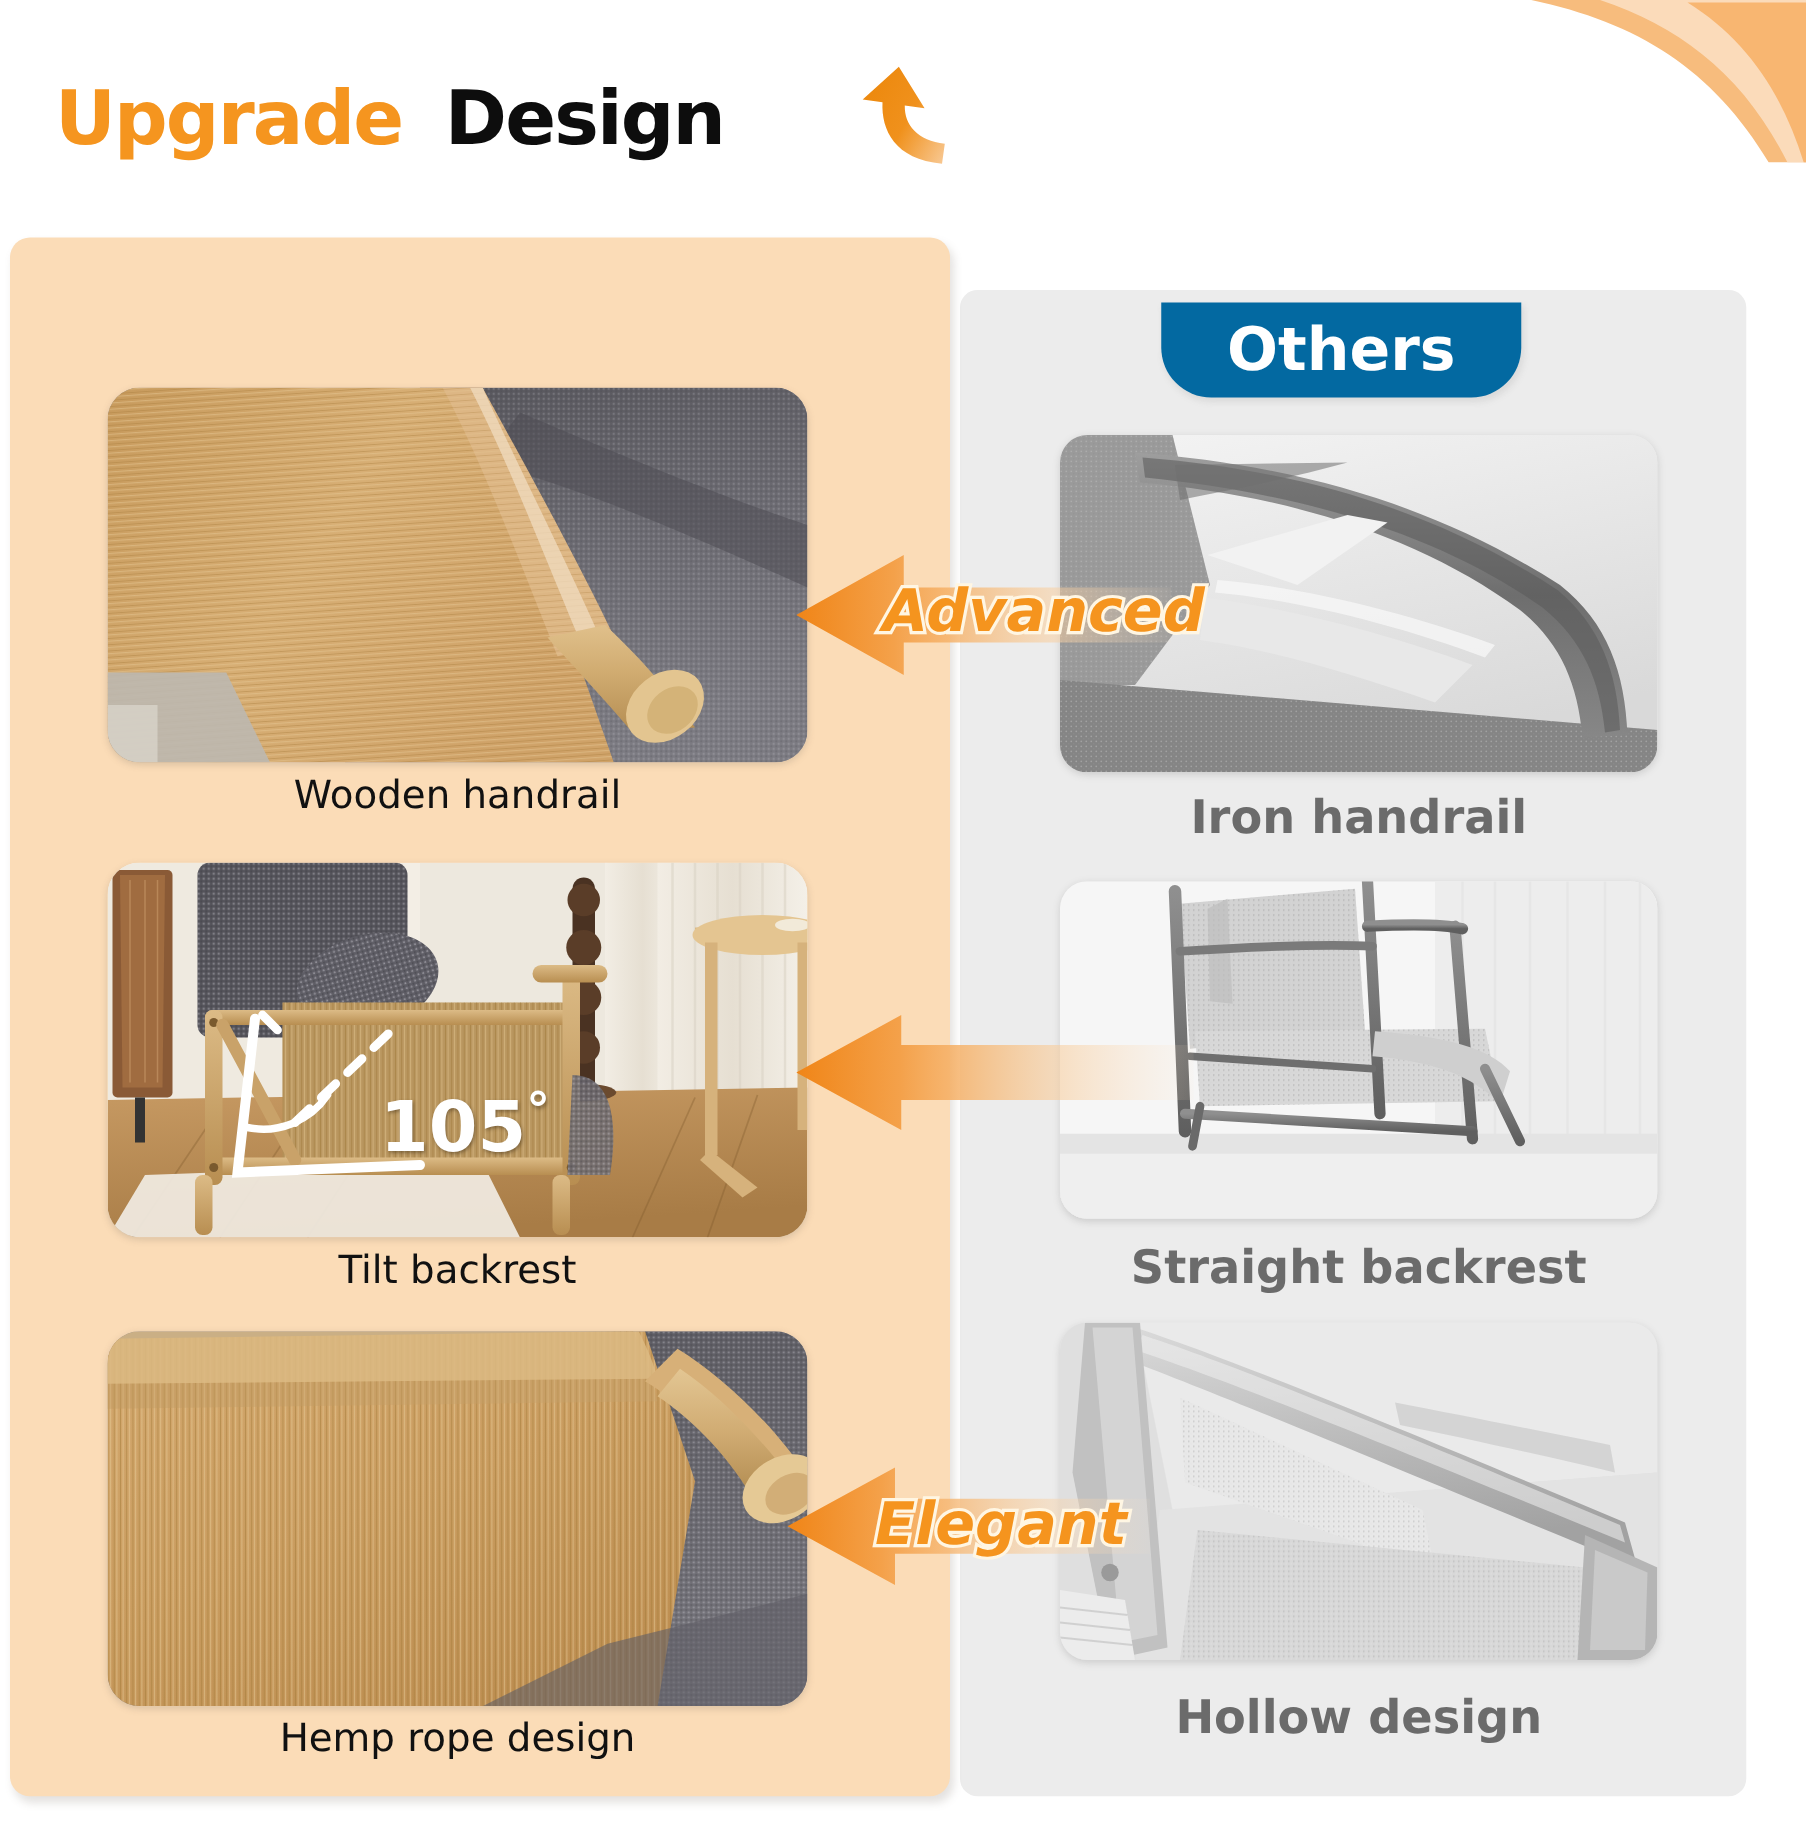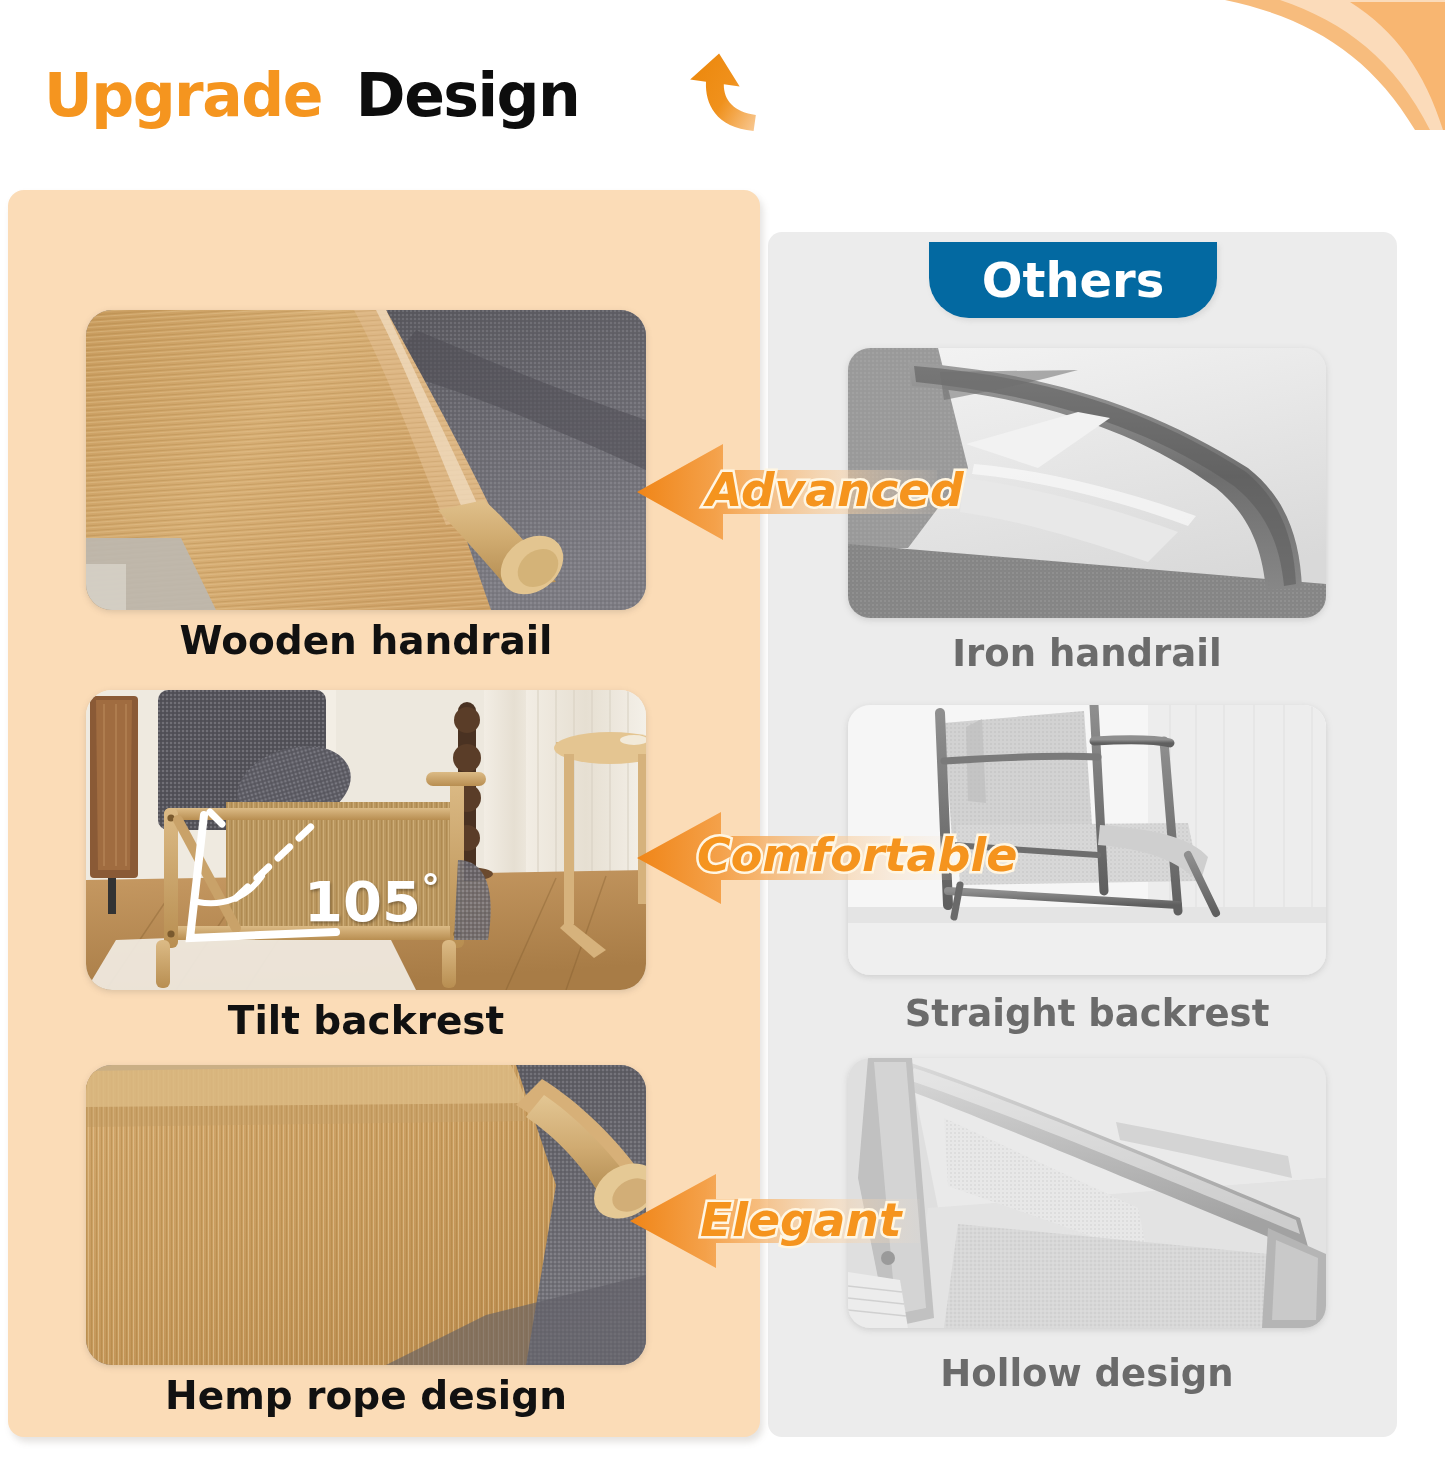--- a/index.html
+++ b/index.html
@@ -96,22 +96,22 @@
   .photo.gray { border-radius: 22px; box-shadow: 0 2px 6px rgba(130,130,130,0.28); }
 
   .caption {
     position: absolute;
     width: 100%;
     text-align: center;
     font-family: "DejaVu Sans", sans-serif;
   }
   .caption.ours {
     color: #111111;
-    font-weight: bold;
-    font-size: 39px;
+    font-weight: normal;
+    font-size: 31px;
   }
   .caption.others {
     color: #6b6b6b;
     font-weight: bold;
     font-size: 37px;
   }
 
   
   .arrow-banner { position: absolute; pointer-events: none; }
   .arrow-label {
@@ -513,21 +513,20 @@
         <linearGradient id="abG2" x1="0" y1="0" x2="1" y2="0">
           <stop offset="0%" stop-color="#F08517"></stop>
             <stop offset="26%" stop-color="#F4A14A"></stop>
           <stop offset="62%" stop-color="#F8C994" stop-opacity="0.62"></stop>
             <stop offset="100%" stop-color="#FBE3C8" stop-opacity="0.07"></stop>
         </linearGradient>
       </defs>
       <path d="M0,52 L84,6 L84,30 L318,30 L318,74 L84,74 L84,98 Z" fill="url(#abG2)"></path>
     </svg>
   </div>
-  <div class="arrow-label" style="left:697px; top:828px; font-size:46px;">Comfortable</div>
 
   <div class="arrow-banner" style="left:630px; top:1168px; width:290px; height:106px;">
     <svg viewBox="0 0 290 106" preserveAspectRatio="none" style="width:100%;height:100%;display:block">
       <defs>
         <linearGradient id="abG3" x1="0" y1="0" x2="1" y2="0">
           <stop offset="0%" stop-color="#F08517"></stop>
             <stop offset="26%" stop-color="#F4A14A"></stop>
           <stop offset="62%" stop-color="#F8C994" stop-opacity="0.62"></stop>
             <stop offset="100%" stop-color="#FBE3C8" stop-opacity="0.07"></stop>
         </linearGradient>

